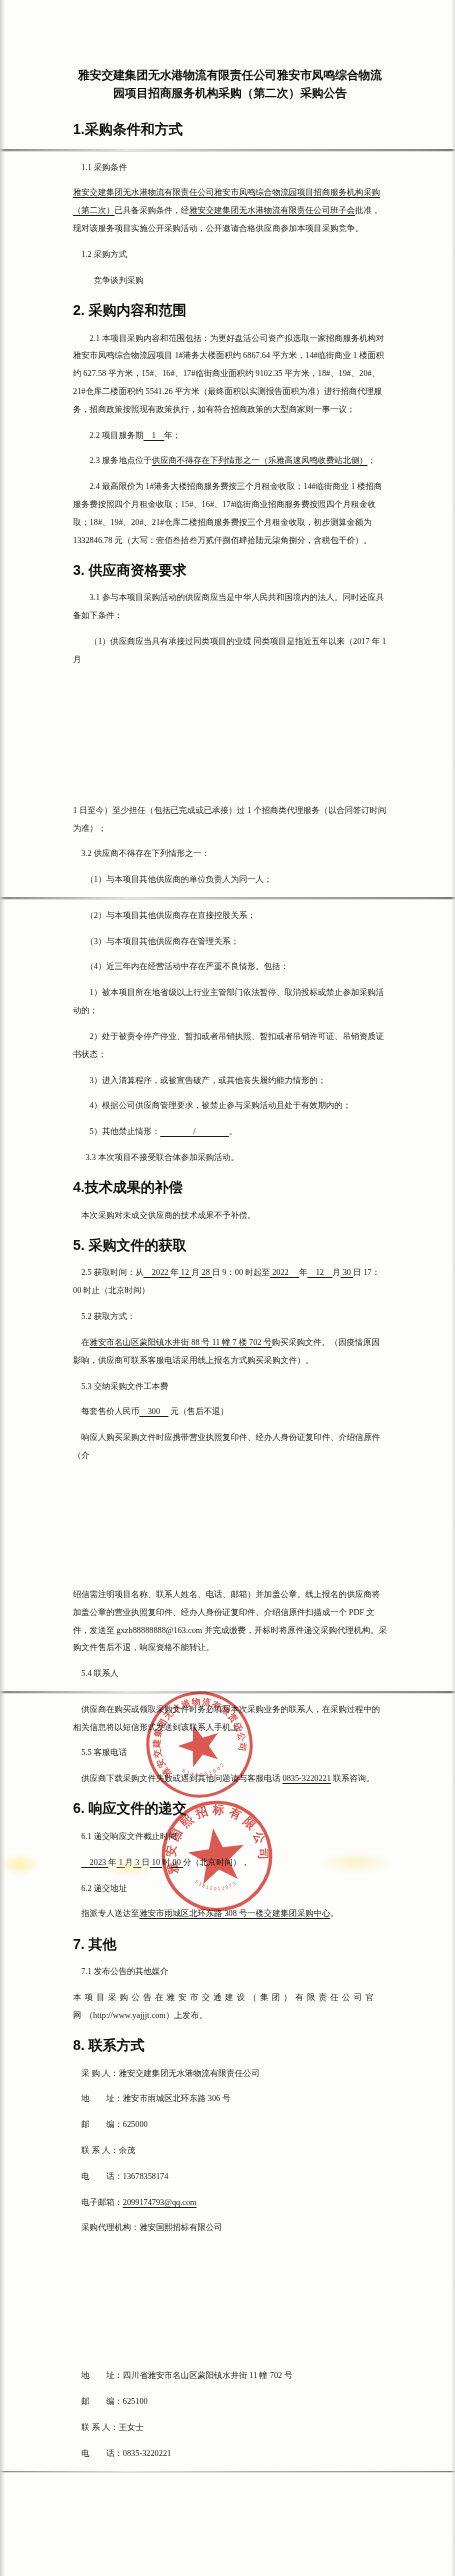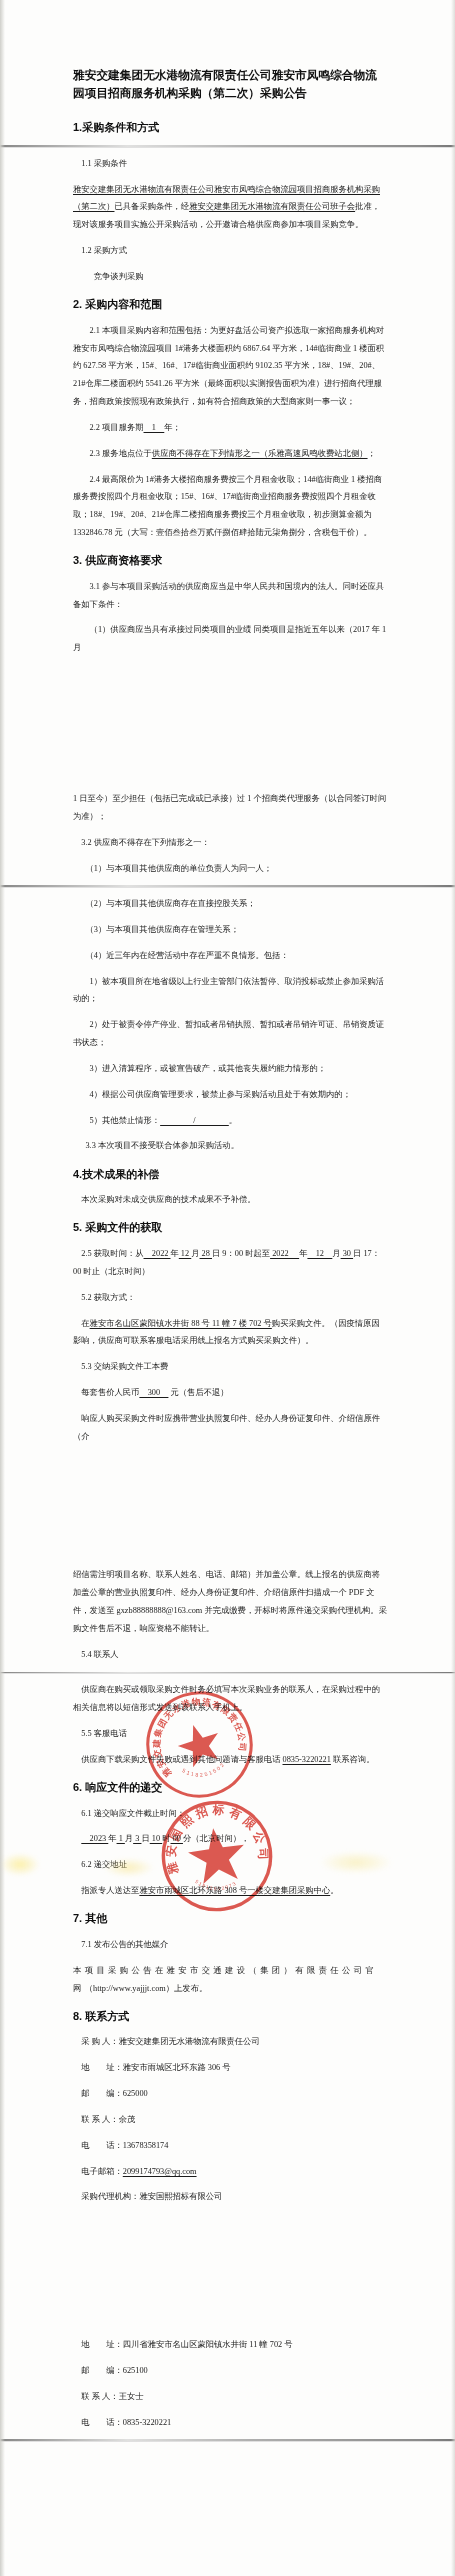--- a/index.html
+++ b/index.html
@@ -7,26 +7,26 @@
     position:relative;width:456px;min-height:2576px;margin:0 auto;
     background:#fdfdfc;color:#1b1b1b;overflow:hidden;box-sizing:border-box;
     padding:66px 69px 0 73px;
     font-family:"Liberation Serif","DejaVu Serif",serif;
   }
   .edge{position:absolute;top:0;bottom:0;width:4.6px;pointer-events:none;}
   .edge.left{left:0;background:linear-gradient(to right,#cfcfca,rgba(207,207,202,0));}
   .edge.right{right:0;background:linear-gradient(to left,#d6d6d2,rgba(214,214,210,0));}
   .title{
     font-family:"Liberation Sans","DejaVu Sans",sans-serif;font-weight:bold;
-    font-size:11.7px;line-height:1.5;text-align:left;margin:0 auto 19.4px;max-width:336px;
+    font-size:11.7px;line-height:1.5;text-align:center;margin:0 auto 19.4px;max-width:336px;
     color:#111;
   }
   .hdb{
     font-family:"Liberation Sans","DejaVu Sans",sans-serif;font-weight:bold;
-    font-size:11px;line-height:1.3;margin:11.4px 0 10.3px;color:#101010;
+    font-size:14px;line-height:1.3;margin:11.4px 0 10.3px;color:#101010;
   }
   p{margin:8px 0;font-size:8.3px;line-height:2.15;}
   .i1{text-indent:1em;}
   .i15{text-indent:1.5em;}
   .i2{text-indent:2em;}
   .i25{text-indent:2.5em;}
   .u{text-decoration:underline;text-underline-offset:2.3px;white-space:pre-wrap;}
   .sp{letter-spacing:3.4px;}
   .scanline{
     height:1.7px;width:456px;margin:4.6px 0 5.7px -73px;

